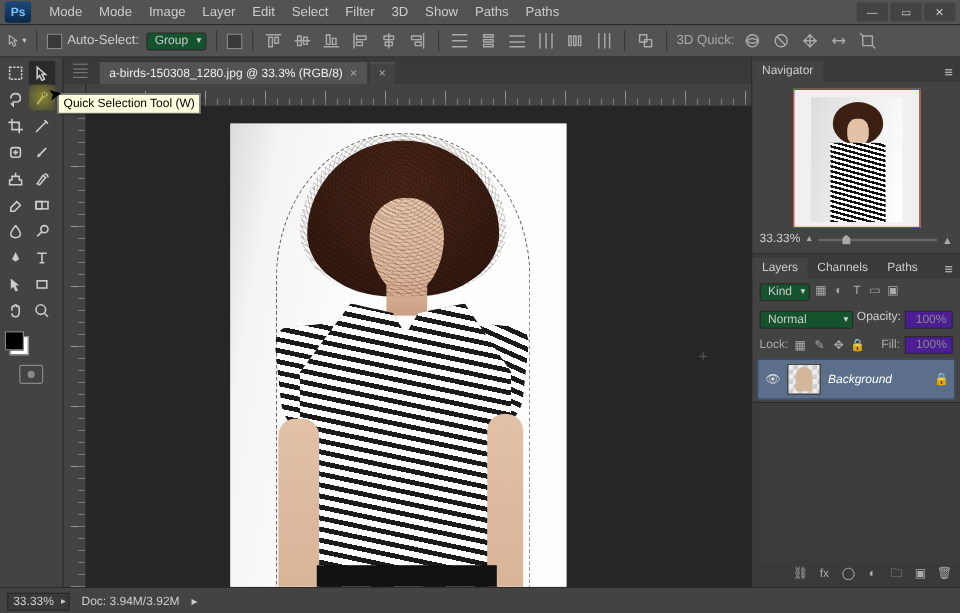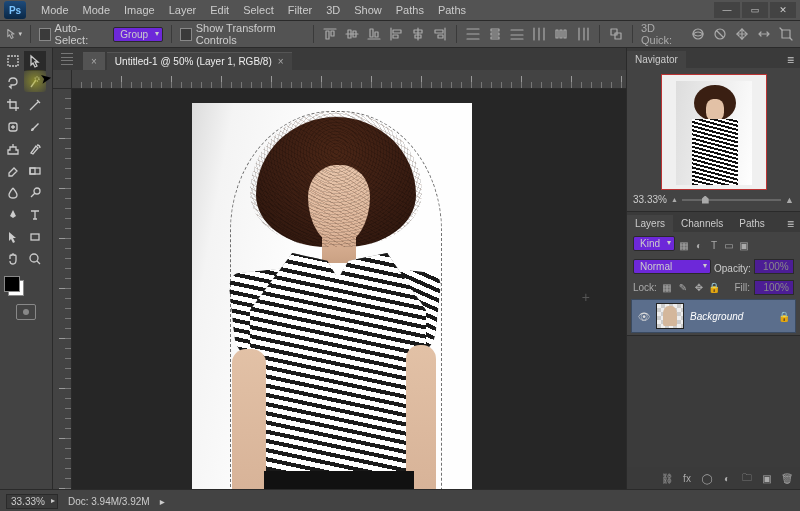--- a/index.html
+++ b/index.html
@@ -5,21 +5,21 @@
 html,body{margin:0;padding:0;width:800px;height:511px;overflow:hidden;font-family:"Segoe UI",Tahoma,sans-serif;font-size:11px;color:#ccc;background:#535353;user-select:none}
 .menubar{height:20px;background:#535353;display:flex;align-items:center;padding:0 4px;border-bottom:1px solid #2a2a2a}
 .ps-logo{width:22px;height:18px;background:linear-gradient(#1d4a7a,#0a2847);border-radius:3px;display:flex;align-items:center;justify-content:center;font-weight:bold;font-size:10px;color:#7cc5ff;margin-right:8px}
 .menu-item{padding:0 7px;height:100%;display:flex;align-items:center;cursor:default}
 .win-btns{margin-left:auto;display:flex;gap:2px}
 .win-btn{width:26px;height:16px;background:#434343;display:flex;align-items:center;justify-content:center;font-size:9px}
 .optbar{height:26px;background:#535353;border-bottom:1px solid #2a2a2a;display:flex;align-items:center;padding:0 6px;gap:6px}
 .opt-icon{width:16px;height:16px;display:flex;align-items:center;justify-content:center}
 .chk{display:flex;align-items:center;gap:4px}
 .chk-box{width:11px;height:11px;border:1px solid #888;background:#3a3a3a}
-.combo{background:#6d28d9;border:1px solid #2a2a2a;padding:1px 14px 1px 6px;font-size:10px;position:relative;border-radius:2px}
+.combo{background:#14532d;border:1px solid #2a2a2a;padding:1px 14px 1px 6px;font-size:10px;position:relative;border-radius:2px}
 .combo::after{content:"▾";position:absolute;right:3px;top:1px;font-size:8px}
 .opt-sep{width:1px;height:18px;background:#3a3a3a;margin:0 2px}
 .opt-btn{width:18px;height:18px;display:flex;align-items:center;justify-content:center;color:#aaa}
 .ico{width:14px;height:14px;display:block}
 .ico path,.ico rect,.ico line,.ico polyline,.ico polygon,.ico circle{stroke:#aaa;stroke-width:1.2;fill:none;stroke-linecap:round;stroke-linejoin:round}
 .body-row{display:flex;height:calc(100% - 70px)}
 .toolbox{width:48px;background:#434343;border-right:1px solid #2a2a2a;display:flex;flex-wrap:wrap;align-content:flex-start;padding:2px;position:relative}
 .tool{width:22px;height:20px;display:flex;align-items:center;justify-content:center;position:relative;margin:1px 0}
 .tool svg path,.tool svg rect,.tool svg circle,.tool svg polygon,.tool svg line,.tool svg polyline{stroke:#ccc;fill:none;stroke-width:1.3}
 .tool.fill svg *{fill:#ccc;stroke:none}
@@ -75,21 +75,21 @@
 .p-tab.active{background:#434343}
 .p-menu{margin-left:auto;padding:0 6px;font-size:12px;line-height:16px}
 .nav-body{padding:6px;display:flex;flex-direction:column;align-items:center}
 .nav-thumb{width:104px;height:114px;border:1px solid #b33;background:#f0f0f0;position:relative;overflow:hidden}
 .nav-thumb .mini{position:absolute;left:14px;top:6px;width:76px;height:104px}
 .nav-zoom{display:flex;align-items:center;gap:4px;width:100%;margin-top:4px}
 .slider{flex:1;height:10px;position:relative}
 .slider::before{content:"";position:absolute;left:0;right:0;top:4px;height:2px;background:#666}
 .slider .knob{position:absolute;left:20%;top:1px;width:7px;height:8px;background:#aaa;clip-path:polygon(50% 0,100% 40%,100% 100%,0 100%,0 40%)}
 .tri{font-size:7px;color:#aaa}
-.layer-opts{padding:4px 6px;display:flex;align-items:flex-end;gap:3px;flex-wrap:wrap}
+.layer-opts{padding:4px 6px;display:flex;align-items:flex-start;gap:3px;flex-wrap:wrap}
 .readout{background:#4c1d95;border:1px solid #2a2a2a;padding:1px 4px;min-width:30px;text-align:right;color:#888}
 .lock-row{padding:2px 6px;display:flex;align-items:center;gap:4px;color:#aaa}
 .mini-ico{width:12px;height:12px;display:inline-flex;align-items:center;justify-content:center;color:#aaa}
 .layer-row{display:flex;align-items:center;height:32px;background:#5b6e8c;border:1px solid #3a4a60;margin:2px 4px}
 .layer-eye{width:24px;display:flex;align-items:center;justify-content:center;color:#ddd}
 .layer-thumb{width:26px;height:24px;background:#eee;margin-right:6px;background-image:linear-gradient(45deg,#ccc 25%,transparent 25%,transparent 75%,#ccc 75%),linear-gradient(45deg,#ccc 25%,#eee 25%,#eee 75%,#ccc 75%);background-size:8px 8px;background-position:0 0,4px 4px;border:1px solid #222;position:relative;overflow:hidden}
 .layer-thumb::after{content:"";position:absolute;left:6px;top:2px;width:14px;height:20px;background:#d4b79b;border-radius:40% 40% 10% 10%}
 .layer-name{flex:1;font-style:italic;color:#fff}
 .layer-lock{width:20px;display:flex;align-items:center;justify-content:center;color:#ccc}
 .panel-gap{flex:1;background:#3b3b3b}
@@ -129,21 +129,20 @@
     </div>
   <div class="opt-sep"></div>
   <div class="chk">
       <div class="chk-box"></div>
       <span>Auto-Select:</span>
     </div>
   <div class="combo">Group</div>
   <div class="opt-sep"></div>
   <div class="chk">
       <div class="chk-box"></div>
-      <span>Show Transform Controls</span>
     </div>
   <div class="opt-sep"></div>
   <div class="opt-btn">
       <svg class="ico" viewBox="0 0 14 14">
         <line x1="1" y1="2" x2="13" y2="2"></line>
         <rect x="3" y="4" width="3" height="8"></rect>
         <rect x="8" y="4" width="3" height="5"></rect>
       </svg>
     </div>
   <div class="opt-btn">
@@ -375,35 +374,36 @@
     <div class="swatch">
         <div class="sw-bg"></div>
         <div class="sw-fg"></div>
       </div>
     <div style="width:100%"></div>
     <div class="mask-btn">
         <div class="dot"></div>
       </div>
     <div class="highlight-tool"></div>
     <div class="cursor-arrow">➤</div>
+    <div class="tooltip">Quick Selection Tool (W)</div>
   </div>
 
   <div class="canvas-area">
     <div class="tabs">
       <div class="hgrip">
           <span></span>
           <span></span>
           <span></span>
           <span></span>
         </div>
       <div class="doc-tab active">
+          <span>a-birds-150308_1280.jpg @ 33.3% (RGB/8)</span>
           <span class="x">×</span>
         </div>
       <div class="doc-tab">
-          <span>Untitled-1 @ 50% (Layer 1, RGB/8)</span>
           <span class="x">×</span>
         </div>
     </div>
     <div class="ruler-corner"></div>
     <div class="ruler-h"></div>
     <div class="canvas-row">
       <div class="ruler-v"></div>
       <div class="canvas">
         <div class="photo">
           <div class="photo-bg"></div>

